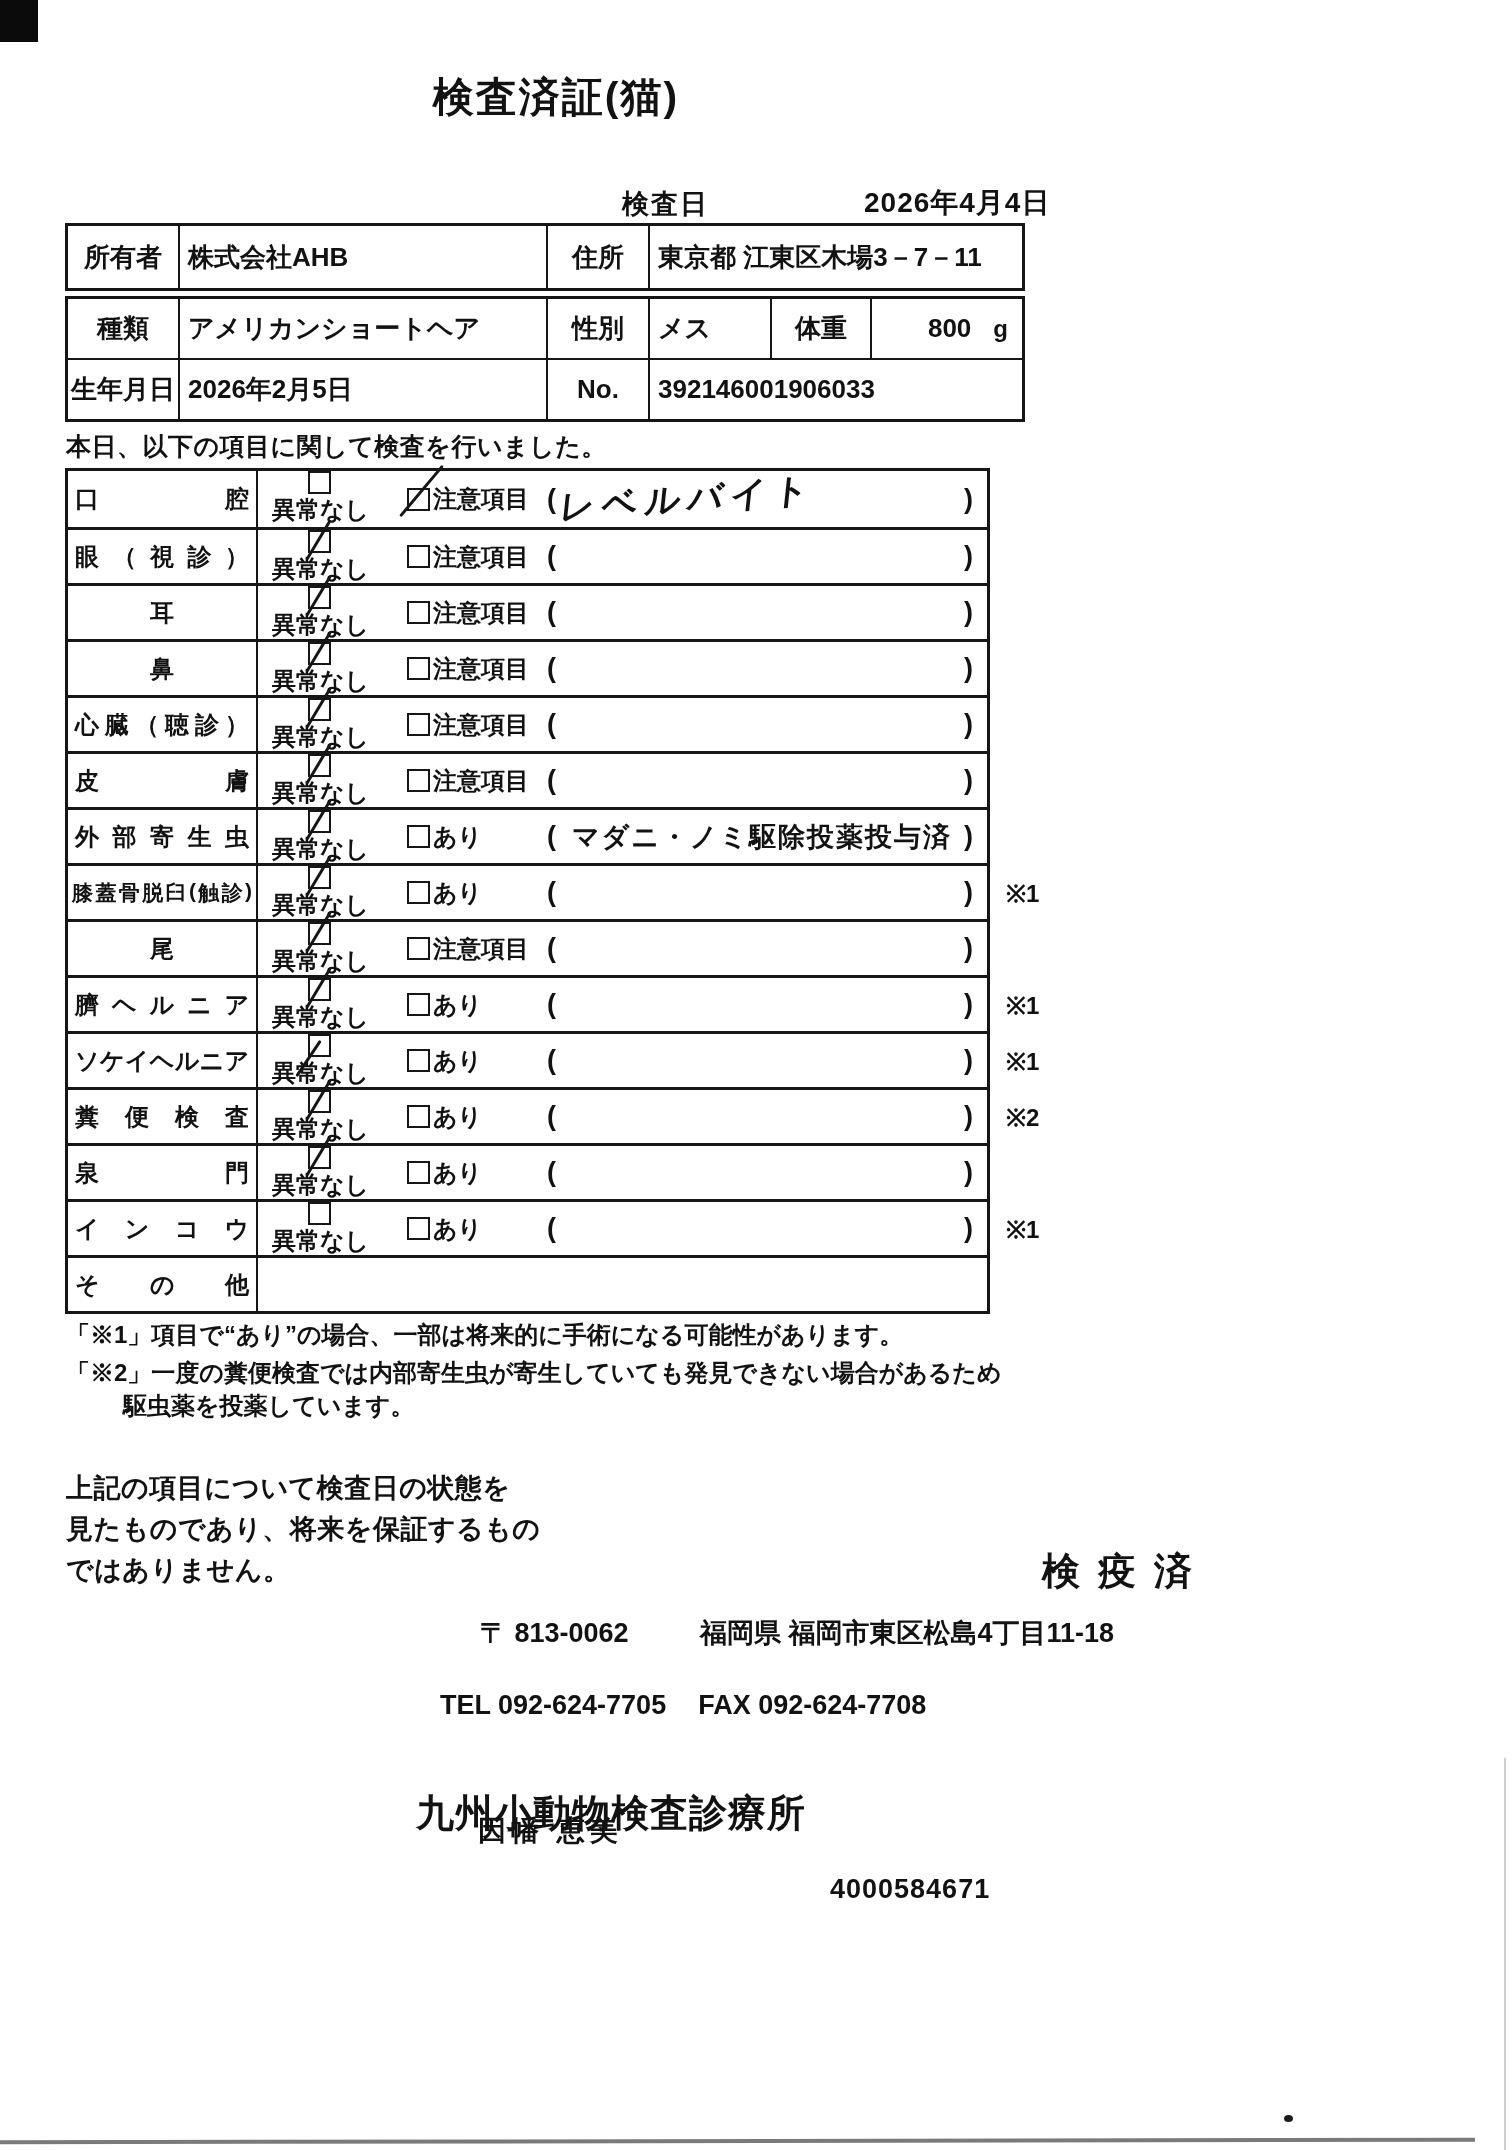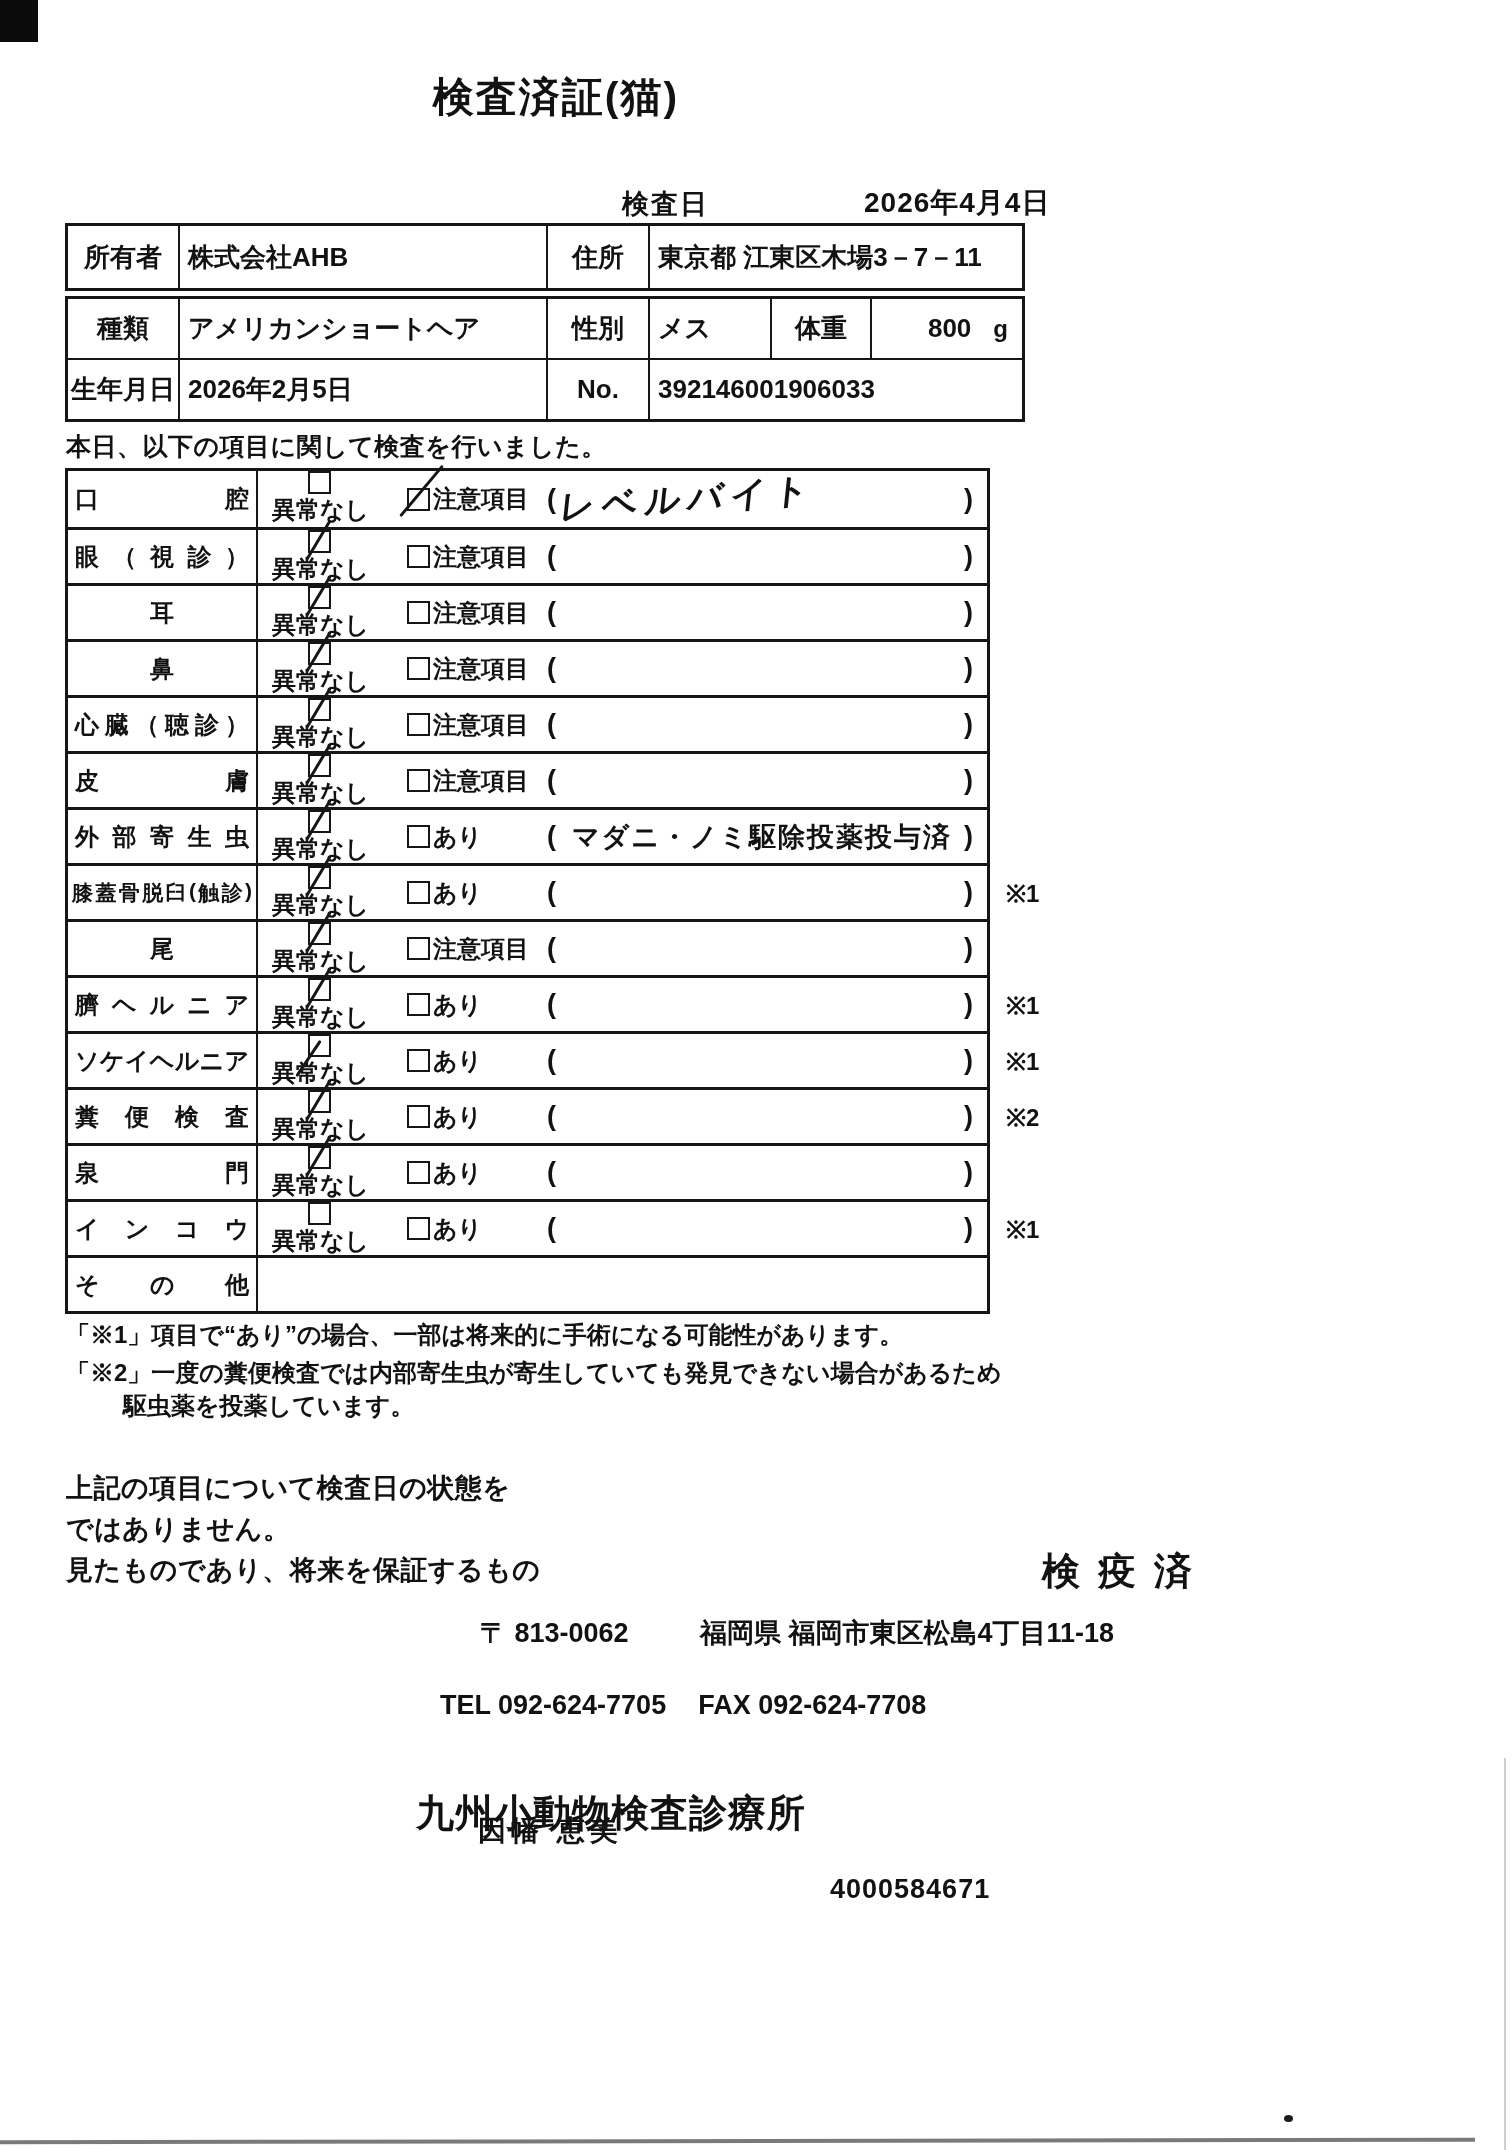--- a/index.html
+++ b/index.html
@@ -503,22 +503,22 @@
   </div>
 
   <div class="abs footnotes">
     <div class="fline1">「※1」項目で“あり”の場合、一部は将来的に手術になる可能性があります。</div>
     <div class="fline2">「※2」一度の糞便検査では内部寄生虫が寄生していても発見できない場合があるため</div>
     <div class="fline3">駆虫薬を投薬しています。</div>
   </div>
 
   <div class="abs disclaimer">
     <div>上記の項目について検査日の状態を</div>
+    <div>見たものであり、将来を保証するもの</div>
     <div>ではありません。</div>
-    <div>見たものであり、将来を保証するもの</div>
   </div>
 
   <div class="abs stamp">検疫済</div>
 
   <div class="abs postal">〒 813-0062</div>
   <div class="abs postal-address">福岡県 福岡市東区松島4丁目11-18</div>
 
   <div class="abs telfax">
     <span>TEL 092-624-7705</span>
     <span>FAX 092-624-7708</span>

